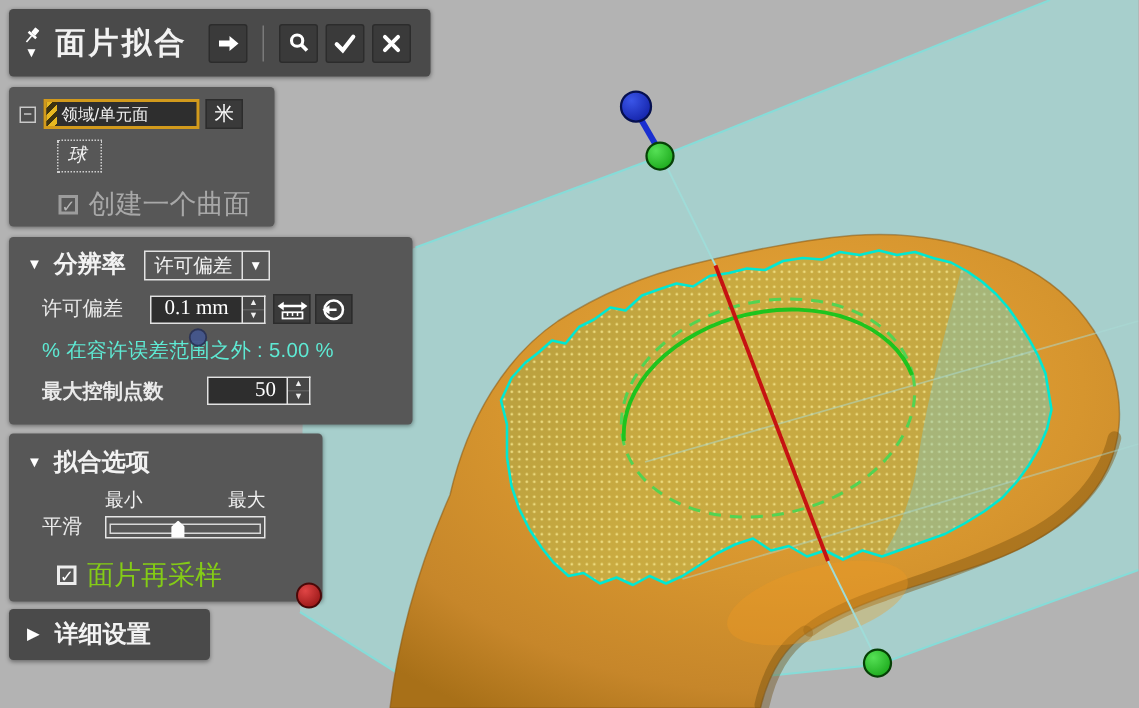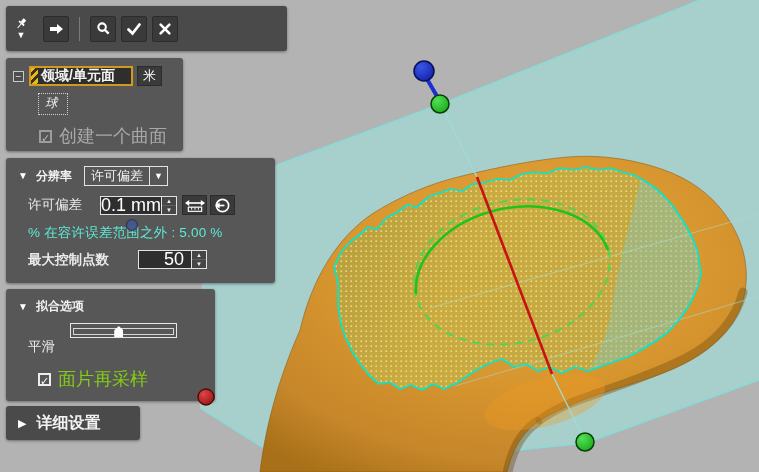--- a/index.html
+++ b/index.html
@@ -21,44 +21,44 @@
   .hsep{width:1px;height:24px;background:#7a7a7a;margin:0 5px;}
   .btnrow{display:flex;align-items:center;margin-left:14px;gap:5px;}
   
   #grp1{left:6px;top:58px;width:177px;height:93px;padding:8px 7px;box-sizing:border-box;}
   .r1{display:flex;align-items:center;}
   .minus{width:11px;height:11px;border:1px solid #c9c9c9;color:#e8e8e8;font-size:10px;line-height:9px;
          text-align:center;box-sizing:border-box;background:#4e4e4e;}
   .selfield{margin-left:5px;height:20px;display:flex;align-items:center;background:#2e2e2e;
             border:2px solid #d29a1c;box-sizing:border-box;width:104px;}
   .hatch{width:7px;height:100%;background:repeating-linear-gradient(135deg,#e8b820 0 3px,#3d3310 3px 6px);}
-  .selfield span{font-size:14px;font-weight:bold;padding-left:3px;white-space:nowrap;}
+  .selfield span{font-size:11px;font-weight:normal;padding-left:3px;white-space:nowrap;}
   .mbtn{margin-left:4px;width:25px;height:20px;background:#3a3a3a;border:1px solid #2c2c2c;color:#fff;
         font-size:13px;display:flex;align-items:center;justify-content:center;box-sizing:border-box;}
   .chip{display:inline-block;margin:7px 0 0 25px;border:1px dotted #cfcfcf;font-style:italic;
         font-size:12.5px;padding:1px 9px 2px 6px;color:#f0f0f0;}
   .cbrow{display:flex;align-items:center;margin-top:9px;margin-left:26px;}
   .cbox{width:13px;height:13px;border:2px solid #9c9c9c;color:#b8b8b8;font-size:11px;line-height:12px;
         text-align:center;box-sizing:border-box;font-weight:bold;}
   .cbox.on{border-color:#ededed;color:#fff;}
   .cblab{font-size:18px;margin-left:7px;color:#a8a8a8;}
   .cblab.on{color:#84cc16;}
   
   #grp2{left:6px;top:158px;width:269px;height:125px;padding:8px 0 0 12px;box-sizing:border-box;}
   .ghead{display:flex;align-items:center;}
   .ghead .tri{margin-right:8px;font-size:10px;}
-  .gtitle{font-size:12px;font-weight:bold;}
+  .gtitle{font-size:16px;font-weight:bold;}
   .drop{margin-left:12px;height:20px;border:1px solid #e2e2e2;display:flex;align-items:center;box-sizing:border-box;}
   .drop .dval{font-size:13px;padding:0 6px;}
   .drop .dbtn{width:17px;height:100%;border-left:1px solid #e2e2e2;display:flex;align-items:center;
               justify-content:center;font-size:9px;color:#fff;}
   .frow{display:flex;align-items:center;margin-top:9px;margin-left:10px;}
   .flab{font-size:13.5px;color:#eaeaea;}
   .vinput{height:19px;background:#2e2e2e;border:1px solid #e2e2e2;box-sizing:border-box;color:#fff;
-          font-size:18px;display:flex;align-items:center;justify-content:center;}
+          font-size:14px;display:flex;align-items:center;justify-content:center;font-family:Liberation Serif, serif;}
   .spin{width:15px;height:19px;border:1px solid #e2e2e2;border-left:none;box-sizing:border-box;
         display:flex;flex-direction:column;background:#464646;}
   .spin div{flex:1;font-size:6px;color:#eee;text-align:center;line-height:8px;}
   .spin div:first-child{border-bottom:1px solid #5f5f5f;}
   .ibtn{width:25px;height:20px;background:#3a3a3a;border:1px solid #2c2c2c;box-sizing:border-box;
         display:flex;align-items:center;justify-content:center;}
   .ptext{font-size:13.5px;color:#5eead4;margin:9px 0 0 10px;letter-spacing:.2px;}
   
   #grp3{left:6px;top:289px;width:209px;height:112px;padding:9px 0 0 12px;box-sizing:border-box;}
   .srow{display:flex;margin-top:6px;margin-left:10px;}
@@ -168,20 +168,21 @@
   <div class="pincol">
     <svg width="14" height="14" viewBox="0 0 16 16">
       <g transform="rotate(40 8 8)" fill="#fff">
         <rect x="6" y="1" width="4" height="5" rx="0.5"></rect>
         <rect x="4.2" y="6" width="7.6" height="2"></rect>
         <rect x="7.4" y="8" width="1.2" height="6"></rect>
       </g>
     </svg>
     <span class="tri">▼</span>
   </div>
+  <span class="title">面片拟合</span>
   <div class="btnrow">
     <div class="hbtn">
       <svg width="16" height="16" viewBox="0 0 16 16">
         <polygon points="2,6 9,6 9,3 15,8 9,13 9,10 2,10" fill="#fff"></polygon>
       </svg>
     </div>
     <div class="hsep"></div>
     <div class="hbtn">
       <svg width="15" height="15" viewBox="0 0 16 16">
         <circle cx="6.5" cy="6.5" r="4" fill="none" stroke="#fff" stroke-width="2.2"></circle>
@@ -265,20 +266,24 @@
 </div>
 
 <div class="panel" id="grp3">
   <div class="ghead">
     <span class="tri">▼</span>
     <span class="gtitle">拟合选项</span>
   </div>
   <div class="srow">
     <span class="slab">平滑</span>
     <div class="scol">
+      <div class="minmax">
+        <span>最小</span>
+        <span>最大</span>
+      </div>
       <div class="track">
         <div class="tline"></div>
         <div class="handle" style="left: calc(45% - 4px);"></div>
       </div>
     </div>
   </div>
   <div class="cbrow" style="margin-top:11px;margin-left:20px;">
     <div class="cbox on">✓</div>
     <span class="cblab on">面片再采样</span>
   </div>

